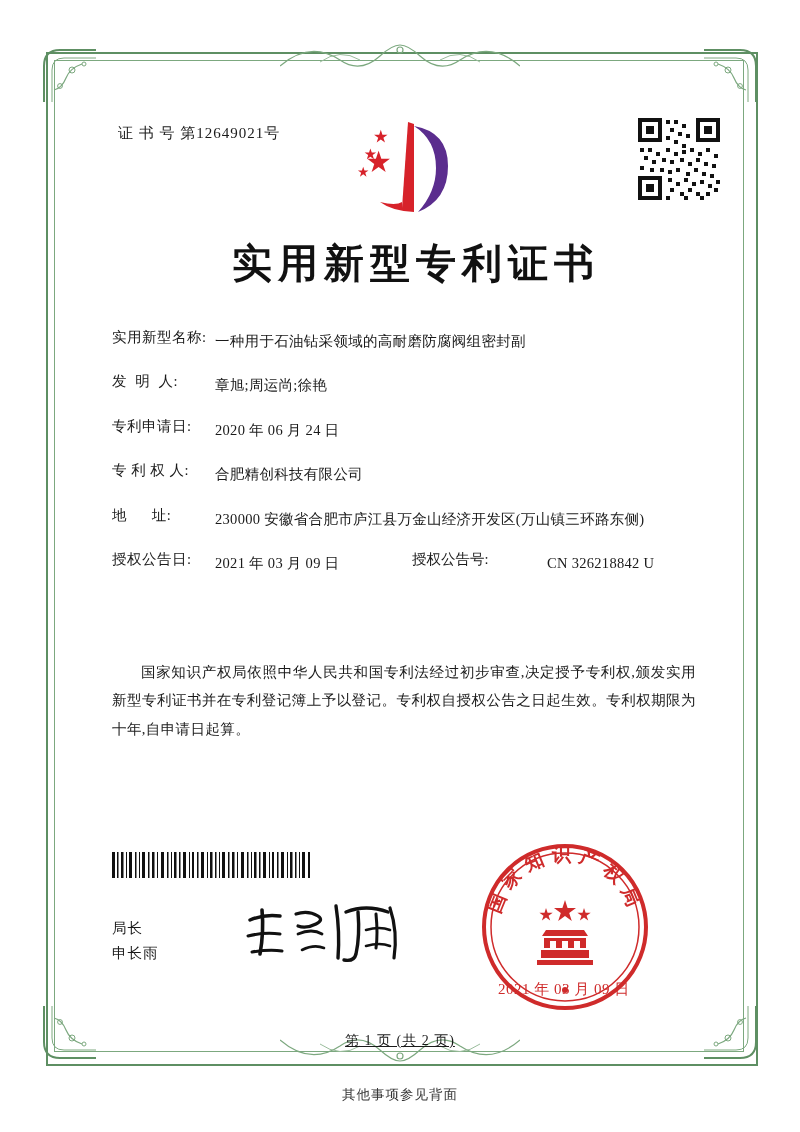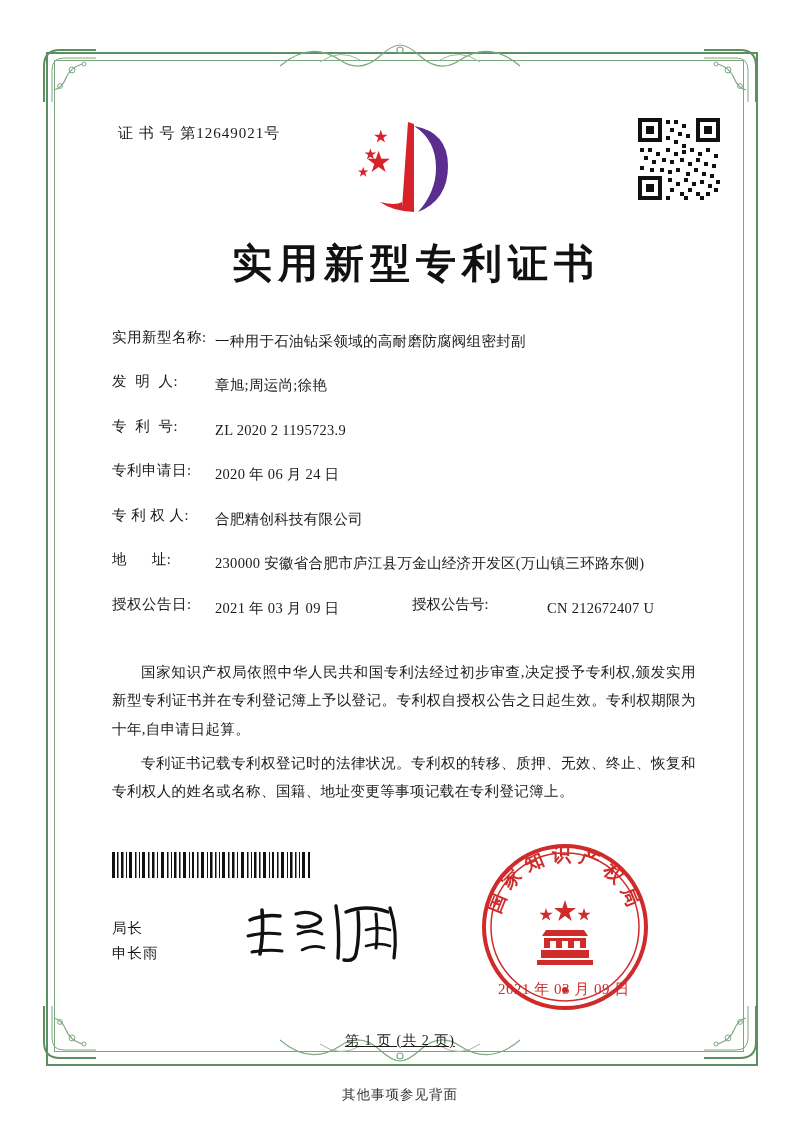--- a/index.html
+++ b/index.html
@@ -359,24 +359,20 @@
     <div class="field-row">
       <div class="field-label">实用新型名称:</div>
       <div class="field-value">一种用于石油钻采领域的高耐磨防腐阀组密封副</div>
     </div>
 
     <div class="field-row">
       <div class="field-label">发  明  人:</div>
       <div class="field-value">章旭;周运尚;徐艳</div>
     </div>
 
-    <div class="field-row">
-      <div class="field-label">专  利  号:</div>
-      <div class="field-value">ZL 2020 2 1195723.9</div>
-    </div>
 
     <div class="field-row">
       <div class="field-label">专利申请日:</div>
       <div class="field-value">2020 年 06 月 24 日</div>
     </div>
 
     <div class="field-row">
       <div class="field-label">专 利 权 人:</div>
       <div class="field-value">合肥精创科技有限公司</div>
     </div>
@@ -386,29 +382,28 @@
       <div class="field-value" style="max-width:430px;">230000 安徽省合肥市庐江县万金山经济开发区(万山镇三环路东侧)</div>
     </div>
 
     <div class="field-row announce-row">
       <div class="announce-col1">
         <div class="field-label">授权公告日:</div>
         <div class="field-value">2021 年 03 月 09 日</div>
       </div>
       <div class="announce-col2">
         <div class="sub-label">授权公告号:</div>
-        <div class="field-value">CN 212672407 U</div>
+        <div class="field-value">CN 326218842 U</div>
       </div>
     </div>
 
   </div>
 
   <div class="paras">
     <p>国家知识产权局依照中华人民共和国专利法经过初步审查,决定授予专利权,颁发实用新型专利证书并在专利登记簿上予以登记。专利权自授权公告之日起生效。专利权期限为十年,自申请日起算。</p>
-    <p>专利证书记载专利权登记时的法律状况。专利权的转移、质押、无效、终止、恢复和专利权人的姓名或名称、国籍、地址变更等事项记载在专利登记簿上。</p>
   </div>
 
   <div class="barcode">
     <svg width="200" height="26" viewBox="0 0 200 26">
       <g fill="#111">
         <rect x="0" y="0" width="3" height="26"></rect>
           <rect x="5" y="0" width="1.5" height="26"></rect>
         <rect x="9" y="0" width="2.5" height="26"></rect>
           <rect x="14" y="0" width="1" height="26"></rect>
         <rect x="17" y="0" width="3" height="26"></rect>

